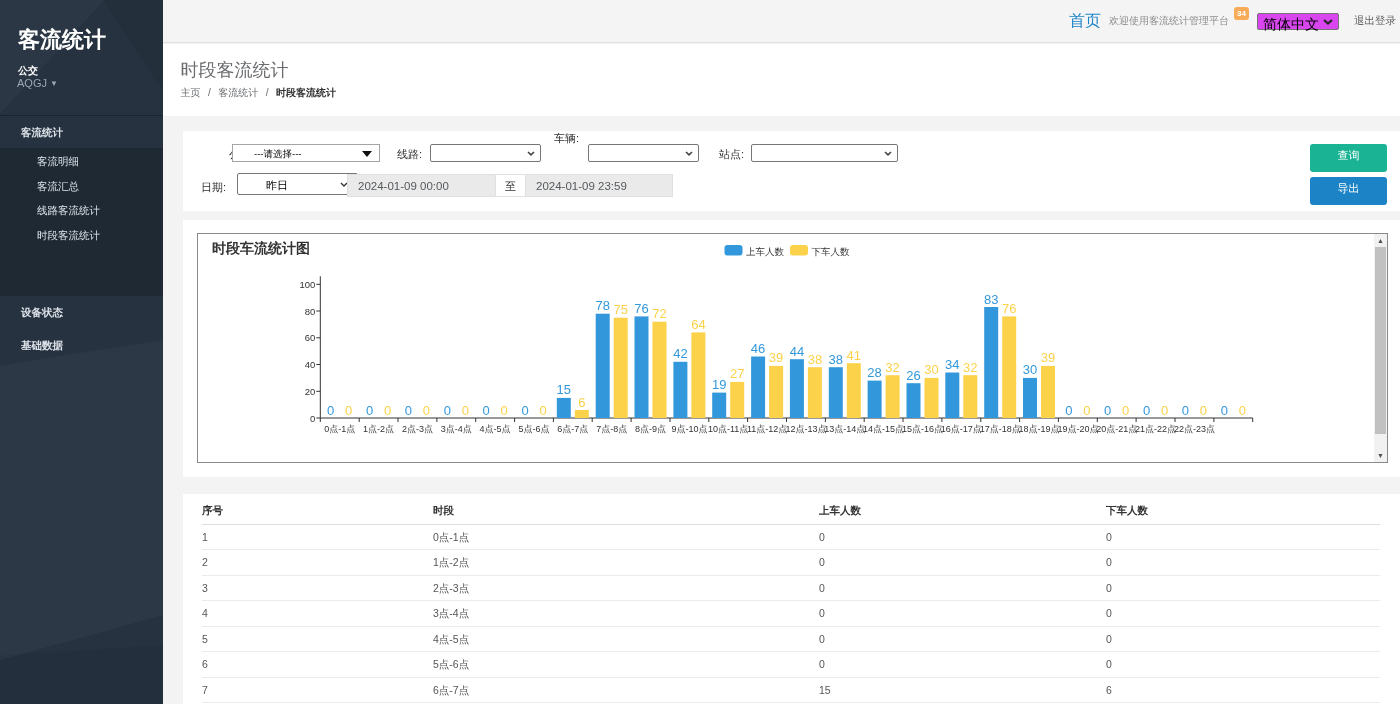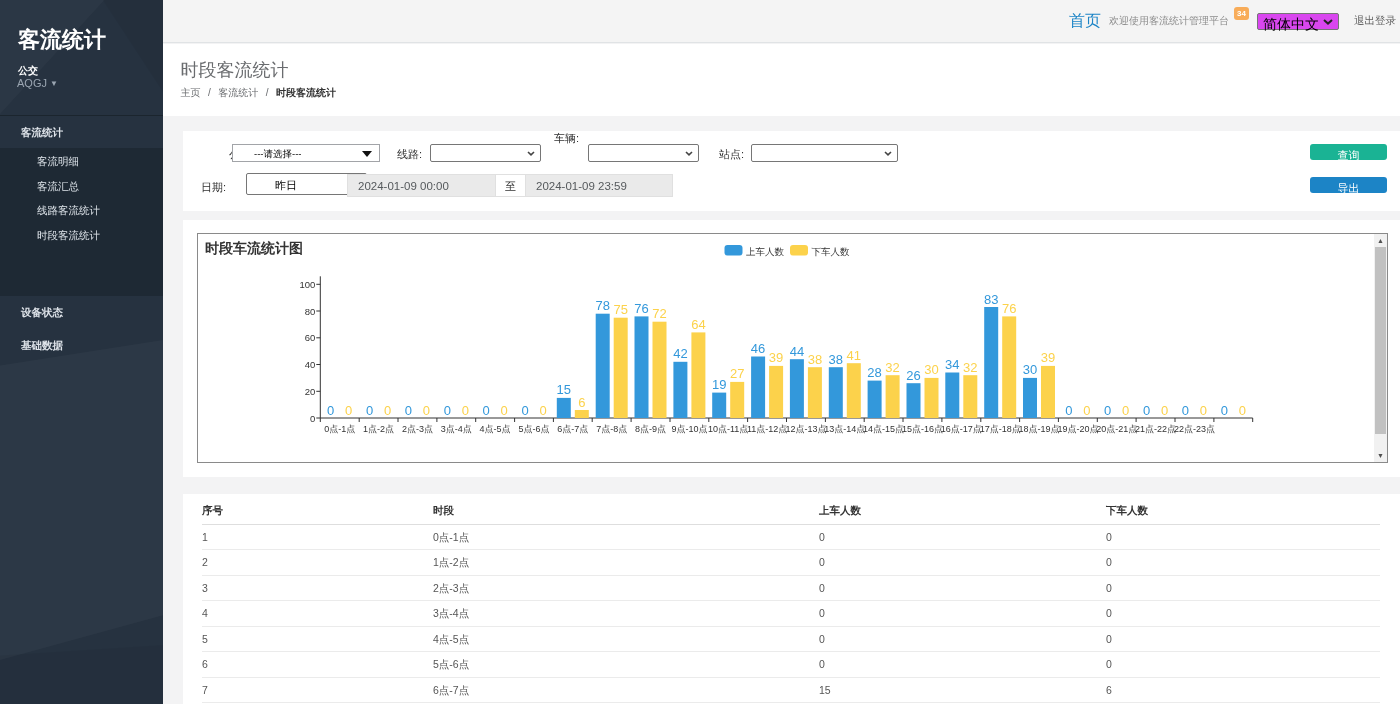--- a/index.html
+++ b/index.html
@@ -51,27 +51,27 @@
 
 .flabel { position:absolute; font-size:11px; color:#333; }
 .ctrl { position:absolute; background:#fff; border:1px solid #767676; border-radius:2px; height:19px; }
 .ctrl .txt { position:absolute; left:5px; top:3px; font-size:10px; color:#000; white-space:nowrap;margin-left:16px; }
 .ctrl svg.chev { position:absolute; right:5px; top:6px; }
 .ddark { border:1px solid #a2a4a8; border-radius:0; }
 .tri { position:absolute; right:7px; top:6px; width:0; height:0; border-left:5px solid transparent; border-right:5px solid transparent; border-top:6.5px solid #111; }
 .dateinp { position:absolute; background:#eaeaea; border:1px solid #e0e0e0; height:23px; }
 .dateinp .txt { position:absolute; left:10px; top:4.5px; font-size:11.5px; color:#55595c; white-space:nowrap; }
 .zhi { position:absolute; background:#fff; border:1px solid #e0e0e0; border-left:0; border-right:0; height:23px; text-align:center; font-size:11px; color:#333; line-height:22px; }
-.btn { position:absolute; width:77px; height:16px; border-radius:3px; color:#fff; font-size:11px; text-align:center; line-height:23.5px; }
+.btn { position:absolute; width:77px; height:28px; border-radius:3px; color:#fff; font-size:11px; text-align:center; line-height:23.5px; }
 .btn.green { background:#1ab394; }
 .btn.blue { background:#1c84c6; }
 
 
 #chartbox { position:absolute; left:14px; top:13px; width:1191px; height:230px; border:1px solid #8a8a8a; background:#fff; }
-#charttitle { position:absolute; left:7px; top:5.5px; font-size:14px; font-weight:bold; color:#333; }
+#charttitle { position:absolute; left:14px; top:5.5px; font-size:14px; font-weight:bold; color:#333; }
 #scrollbar { position:absolute; right:0; top:0; width:13px; height:228px; background:#f1f1f1; }
 #scrollbar .arr { position:absolute; left:0; width:13px; height:13px; background:#f1f1f1; color:#505050; font-size:7px; text-align:center; line-height:13px; }
 #scrollbar .thumb { position:absolute; left:1px; top:13px; width:11px; height:187px; background:#c1c1c1; }
 
 
 #tablepanel table { border-collapse:collapse; width:1178px; margin:0 0 0 19px; table-layout:fixed; }
 #tablepanel th { text-align:left; font-size:10.5px; color:#333; font-weight:bold; padding:9.5px 0 8px 0; line-height:12px; border-bottom:1px solid #dedede; }
 #tablepanel td { font-size:10.5px; color:#555; padding:6px 0 6.5px 0; line-height:12px; border-bottom:1px solid #ebebeb; }
 </style>
 </head>
@@ -139,21 +139,21 @@
       </svg>
     </span>
   <span class="flabel" style="left:536px; top:16px;">站点:</span>
   <span class="ctrl" style="left:568px; top:13px; width:147px; height:18px;">
       <svg class="chev" width="8" height="5">
         <path d="M1 1 L4 3.8 L7 1" stroke="#444" stroke-width="1.6" fill="none"></path>
       </svg>
     </span>
 
   <span class="flabel" style="left:18px; top:49px;">日期:</span>
-  <span class="ctrl" style="left:63px; top:42px; width:121px; height:21.5px;">
+  <span class="ctrl" style="left:54px; top:42px; width:121px; height:21.5px;">
       <span class="txt" style="top:4px; left:12px; font-size:11px;">昨日</span>
       <svg class="chev" width="8" height="5" style="top:8px; right:9px;">
         <path d="M1 1 L4 4 L7 1" stroke="#333" stroke-width="1.4" fill="none"></path>
       </svg>
     </span>
   <span class="dateinp" style="left:164px; top:43px; width:149px;">
       <span class="txt">2024-01-09 00:00</span>
     </span>
   <span class="zhi" style="left:313px; top:43px; width:29px;">至</span>
   <span class="dateinp" style="left:342px; top:43px; width:148px;">

